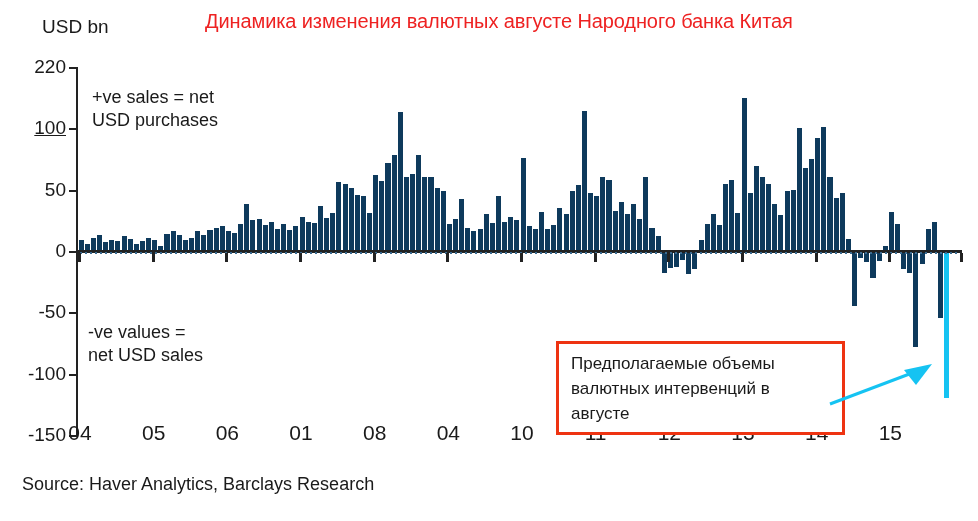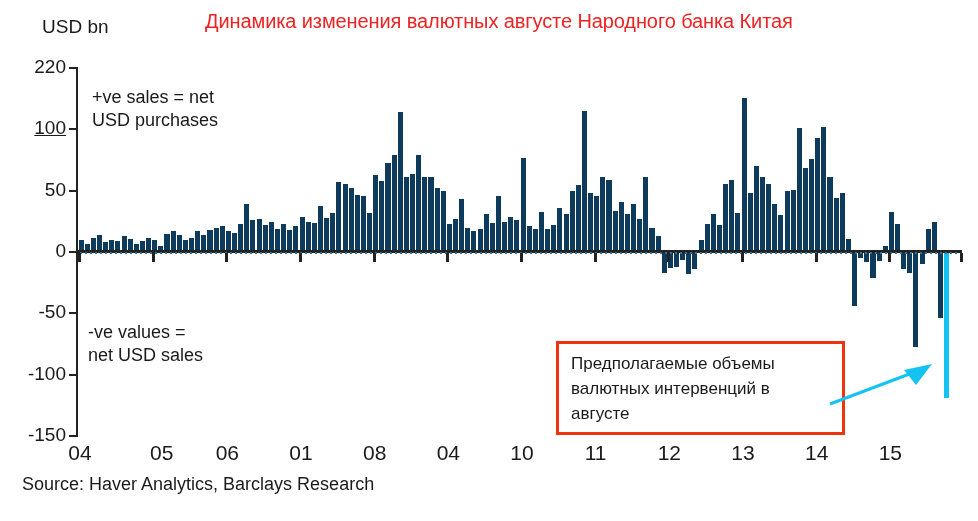--- a/index.html
+++ b/index.html
@@ -112,21 +112,21 @@
     background: #222222;
     top: 0;
   }
   .xlabel {
     position: absolute;
     font-size: 21px;
     color: #1a1a1a;
     transform: translateX(-50%);
     white-space: nowrap;
   }
-  #xlabels { position: absolute; left: 78px; top: 441px; width: 884px; height: 28px; }
+  #xlabels { position: absolute; left: 78px; top: 421px; width: 884px; height: 28px; }
 
   
   .plot-note {
     position: absolute;
     font-size: 18px;
     line-height: 23px;
     color: #1a1a1a;
     white-space: pre-line;
   }
   #note-positive { left: 92px; top: 86px; }
@@ -354,21 +354,21 @@
       <div class="xtick" style="left: 515.667px;"></div>
       <div class="xtick" style="left: 589.333px;"></div>
       <div class="xtick" style="left: 663px;"></div>
       <div class="xtick" style="left: 736.667px;"></div>
       <div class="xtick" style="left: 810.333px;"></div>
       <div class="xtick" style="left: 882px;"></div>
     </div>
 </div>
 <div id="xlabels">
     <div class="xlabel" style="left: 2px;">04</div>
-    <div class="xlabel" style="left: 75.6667px; margin-left: 8px;">05</div>
+    <div class="xlabel" style="left: 75.6667px;">05</div>
     <div class="xlabel" style="left: 149.333px;">06</div>
     <div class="xlabel" style="left: 223px;">01</div>
     <div class="xlabel" style="left: 296.667px;">08</div>
     <div class="xlabel" style="left: 370.333px;">04</div>
     <div class="xlabel" style="left: 444px;">10</div>
     <div class="xlabel" style="left: 517.667px;">11</div>
     <div class="xlabel" style="left: 591.333px;">12</div>
     <div class="xlabel" style="left: 665px;">13</div>
     <div class="xlabel" style="left: 738.667px;">14</div>
     <div class="xlabel" style="left: 812.333px;">15</div>

